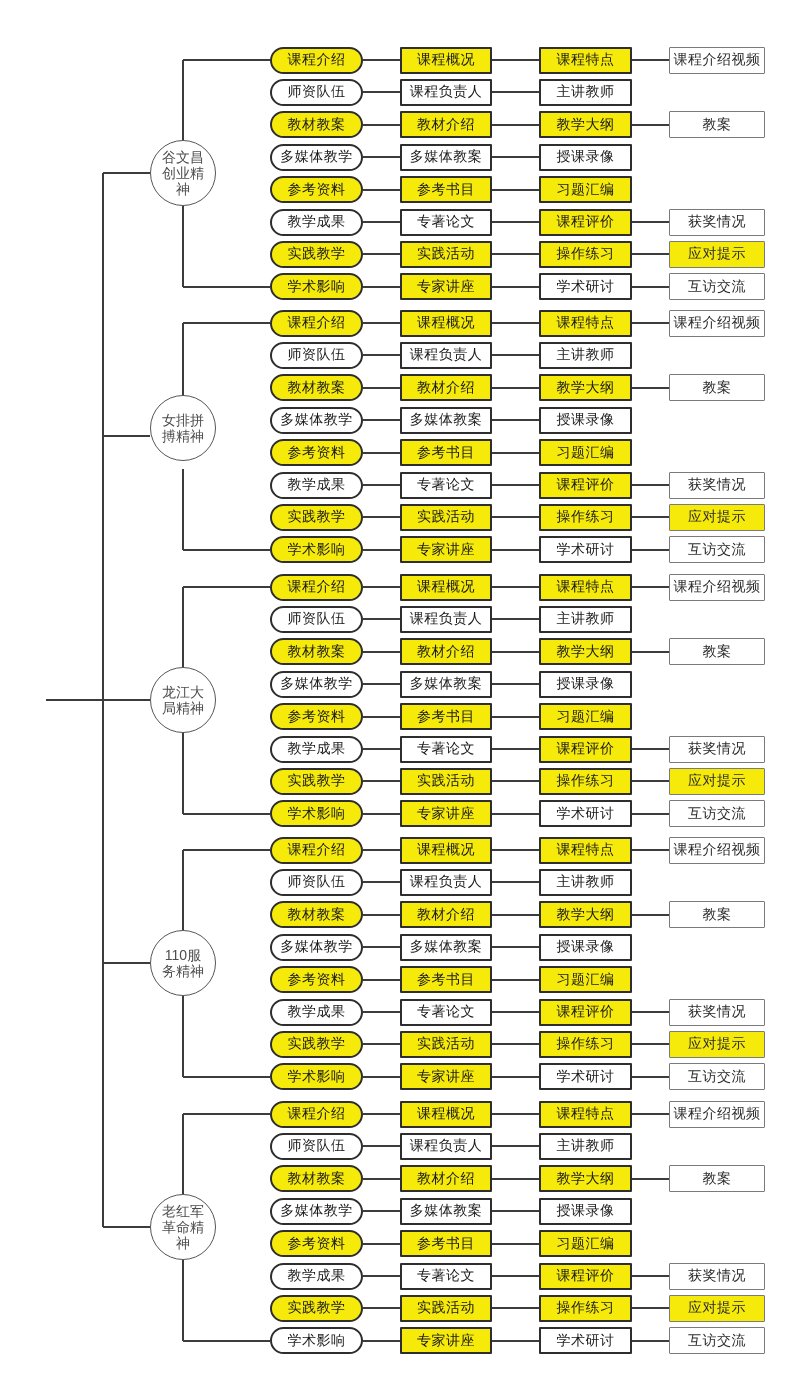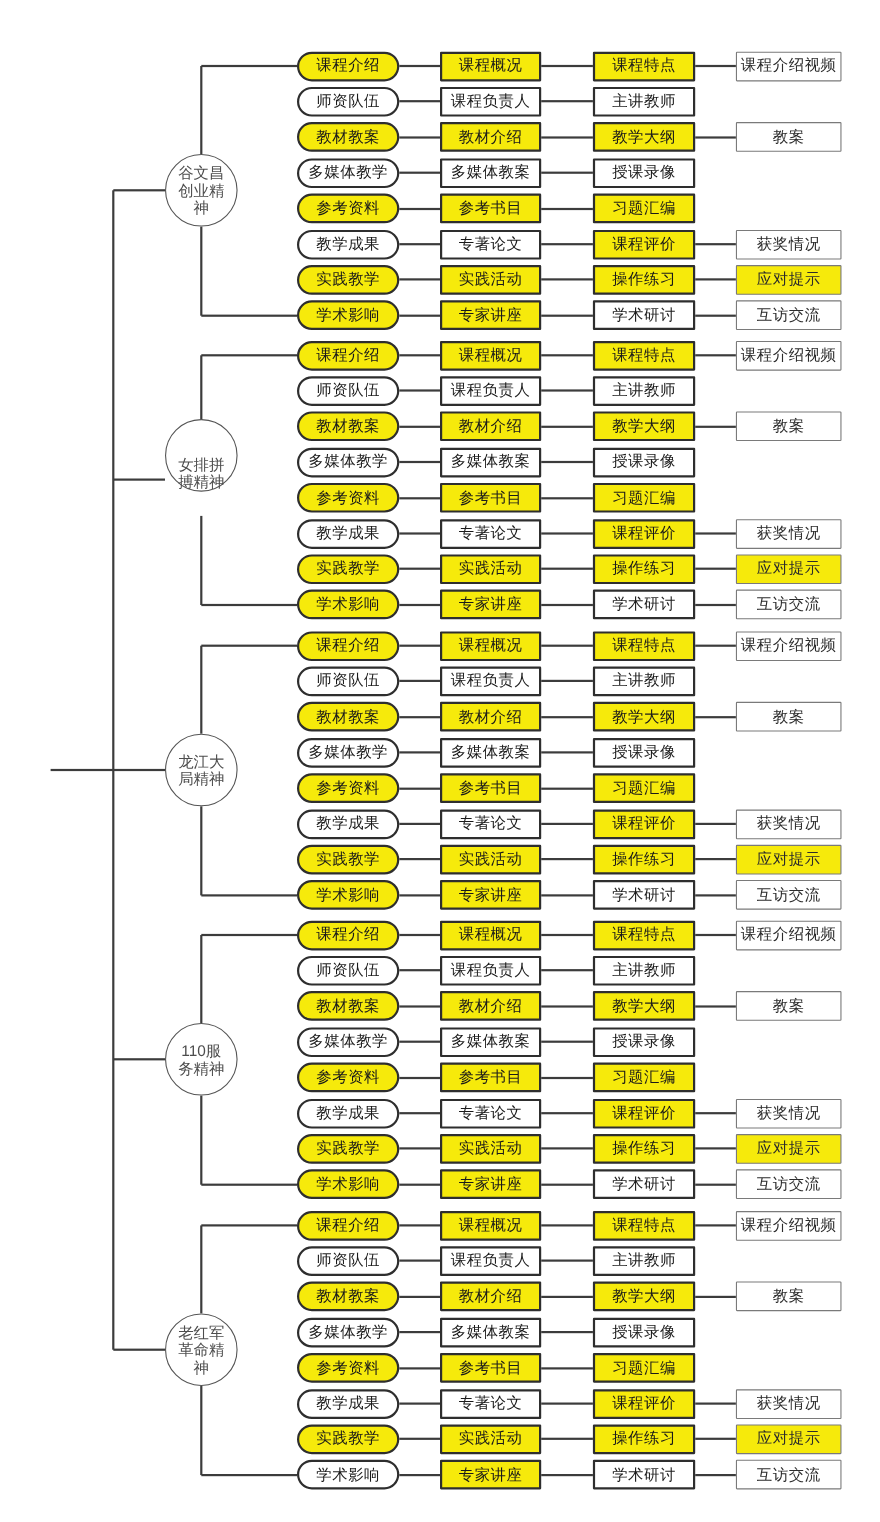--- a/index.html
+++ b/index.html
@@ -78,21 +78,21 @@
     <div class="node lvl2" style="left: 400px; top: 273.3px; width: 92px; height: 27px; background: rgb(246, 234, 11);">专家讲座</div>
     <div class="hl" style="left: 492px; top: 285.8px; width: 47px; height: 2px; background: rgb(60, 60, 60);"></div>
     <div class="node lvl3" style="left: 539px; top: 273.3px; width: 93px; height: 27px; background: rgb(255, 255, 255);">学术研讨</div>
     <div class="hl" style="left: 632px; top: 285.8px; width: 37px; height: 2px; background: rgb(60, 60, 60);"></div>
     <div class="node lvl4" style="left: 669px; top: 273.3px; width: 96px; height: 27px; background: rgb(255, 255, 255);">互访交流</div>
     <div class="vl" style="left: 182px; top: 323px; height: 80.4px; width: 2px; background: rgb(60, 60, 60);"></div>
     <div class="hl" style="left: 183px; top: 322px; width: 87px; height: 2px; background: rgb(60, 60, 60);"></div>
     <div class="vl" style="left: 182px; top: 469.4px; height: 80.4px; width: 2px; background: rgb(60, 60, 60);"></div>
     <div class="hl" style="left: 183px; top: 548.8px; width: 87px; height: 2px; background: rgb(60, 60, 60);"></div>
     <div class="hl" style="left: 103px; top: 435.4px; width: 47px; height: 2px; background: rgb(60, 60, 60);"></div>
-    <div class="circle" style="left: 150px; top: 381px; width: 66px; height: 66px; justify-content: flex-end;">
+    <div class="circle" style="left: 150px; top: 395px; width: 66px; height: 66px;">
       <span>女排拼</span>
       <span>搏精神</span>
     </div>
     <div class="node lvl1" style="left: 270px; top: 309.5px; width: 93px; height: 27px; background: rgb(246, 234, 11);">课程介绍</div>
     <div class="hl" style="left: 363px; top: 322px; width: 37px; height: 2px; background: rgb(60, 60, 60);"></div>
     <div class="node lvl2" style="left: 400px; top: 309.5px; width: 92px; height: 27px; background: rgb(246, 234, 11);">课程概况</div>
     <div class="hl" style="left: 492px; top: 322px; width: 47px; height: 2px; background: rgb(60, 60, 60);"></div>
     <div class="node lvl3" style="left: 539px; top: 309.5px; width: 93px; height: 27px; background: rgb(246, 234, 11);">课程特点</div>
     <div class="hl" style="left: 632px; top: 322px; width: 37px; height: 2px; background: rgb(60, 60, 60);"></div>
     <div class="node lvl4" style="left: 669px; top: 309.5px; width: 96px; height: 27px; background: rgb(255, 255, 255);">课程介绍视频</div>

